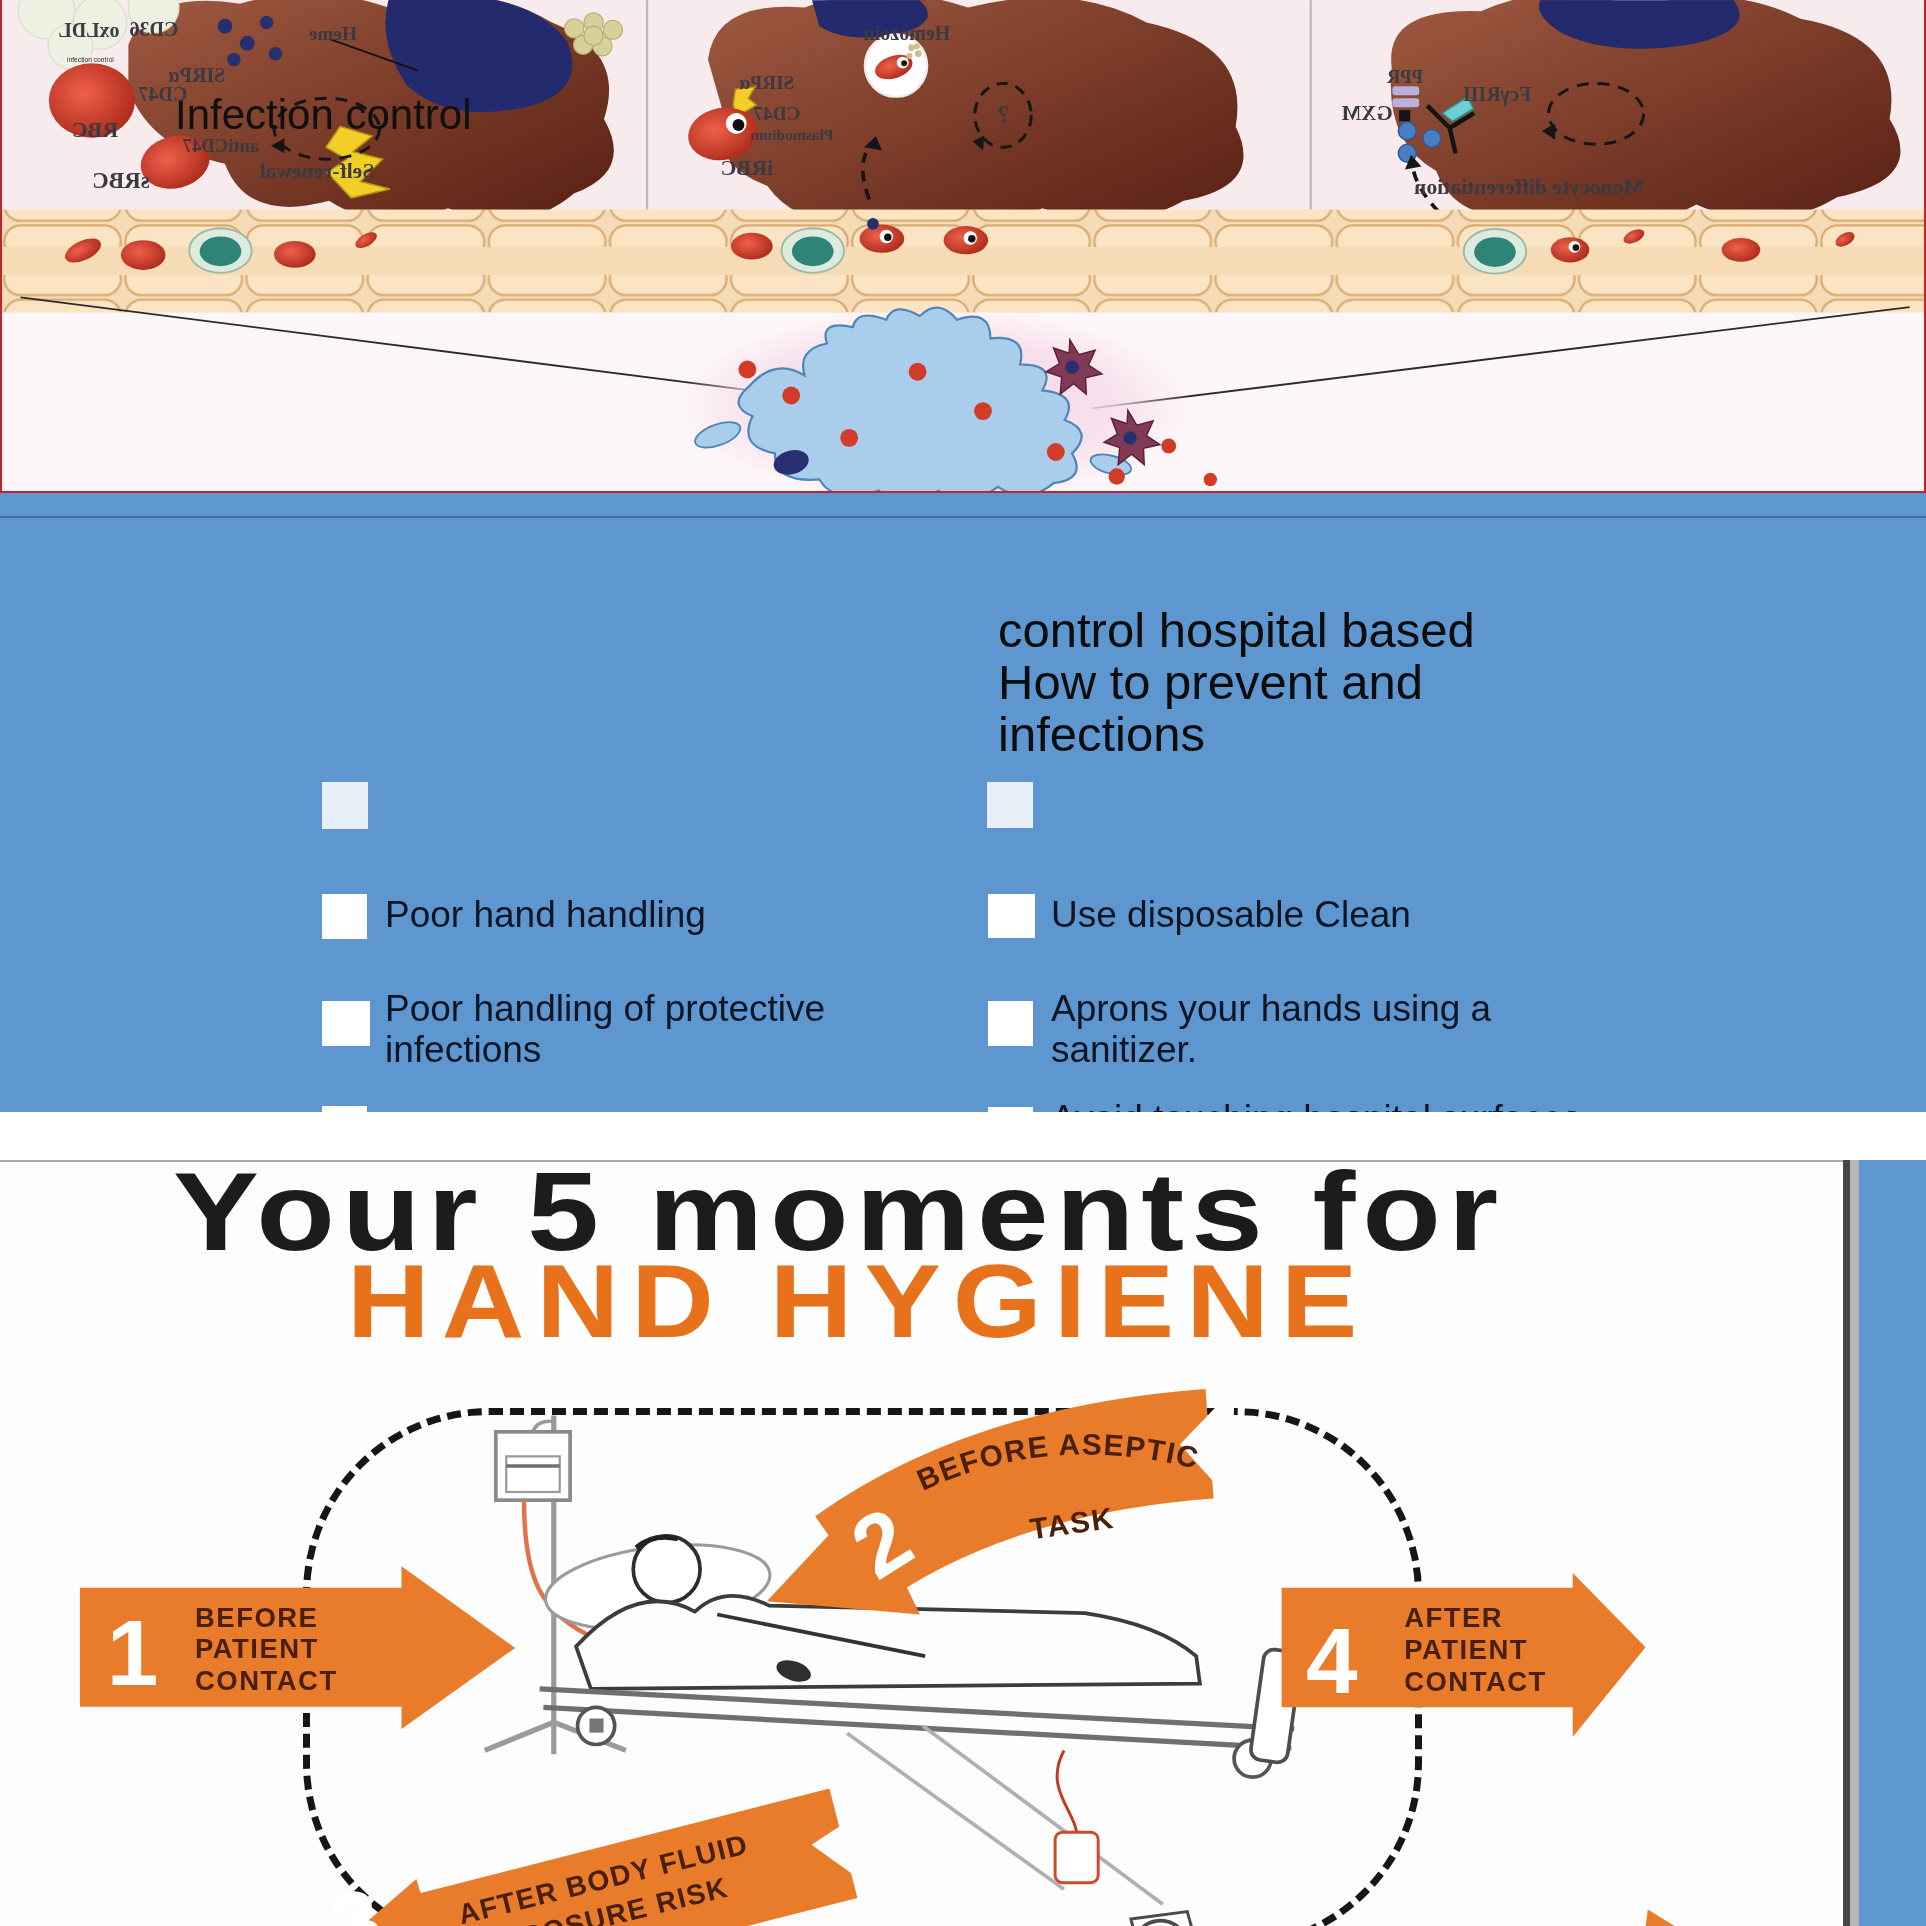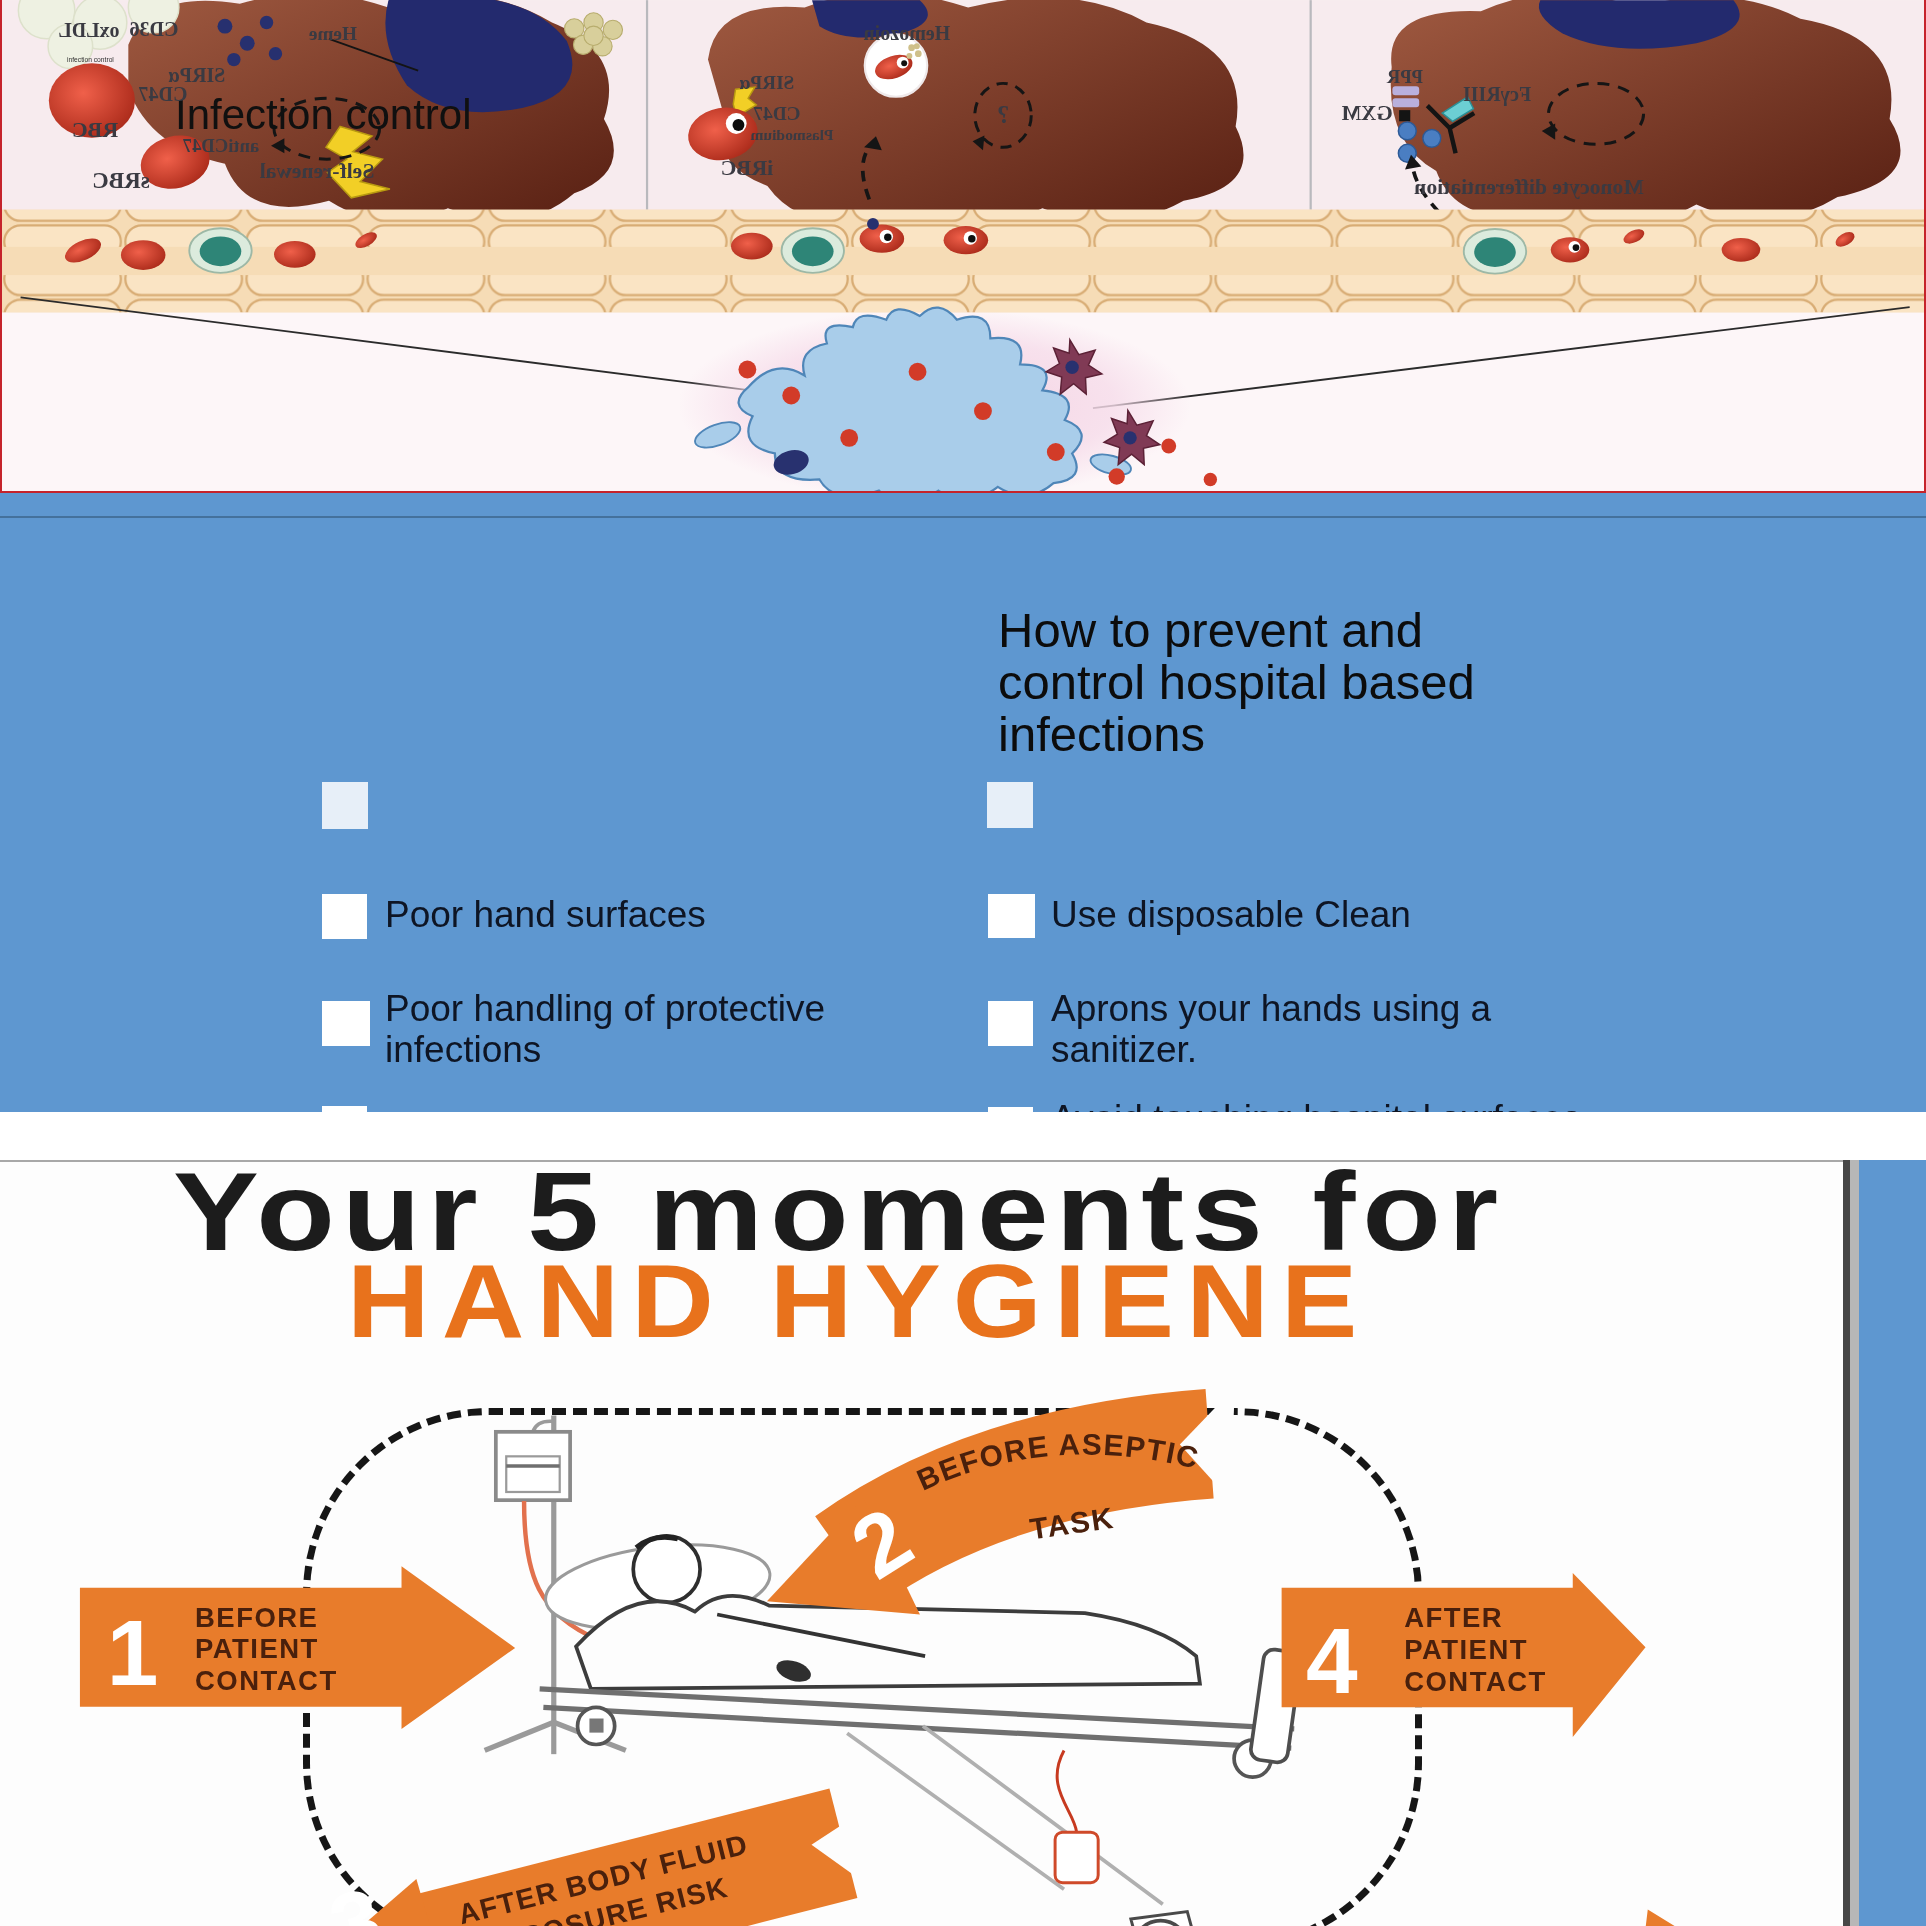--- a/index.html
+++ b/index.html
@@ -239,31 +239,31 @@
     <span class="mir" style="left:1403px;top:66px;font-size:18.6px;">PPR</span>
     <span class="mir" style="left:1365px;top:101px;font-size:21px;">GXM</span>
     <span class="mir" style="left:1495px;top:83px;font-size:20px;">FcγRIII</span>
     <span class="mir" style="left:1527px;top:175px;font-size:21.6px;">Monocyte differentiation</span>
   </section>
 
   <section class="slide2">
     <div class="seam"></div>
 
     <h2 class="s2title" style="left:998px;top:111px;width:594px;">
+      <span style="display:block;">control hospital based</span>
       <span style="display:block;">How to prevent and</span>
-      <span style="display:block;">control hospital based</span>
       <span style="display:block;">infections</span>
     </h2>
 
     <div class="brow">
       <div class="sq" style="left:322px;top:289px;background:#e7eff8;height:47px;"></div>
     </div>
     <div class="brow">
       <div class="sq" style="left:322px;top:401px;background:#ffffff;width:45px;height:45px;"></div>
-      <span class="btext" style="left:385px;top:401px;width:520px;">Poor hand surfaces</span>
+      <span class="btext" style="left:385px;top:401px;width:520px;">Poor hand handling</span>
     </div>
     <div class="brow">
       <div class="sq" style="left:322px;top:508px;background:#ffffff;width:48px;height:45px;"></div>
       <span class="btext" style="left:385px;top:495px;width:520px;">Poor handling of protective infections</span>
     </div>
     <div class="brow">
       <div class="sq" style="left:322px;top:613px;background:#ffffff;width:45px;height:45px;"></div>
     </div>
 
     <div class="brow">

